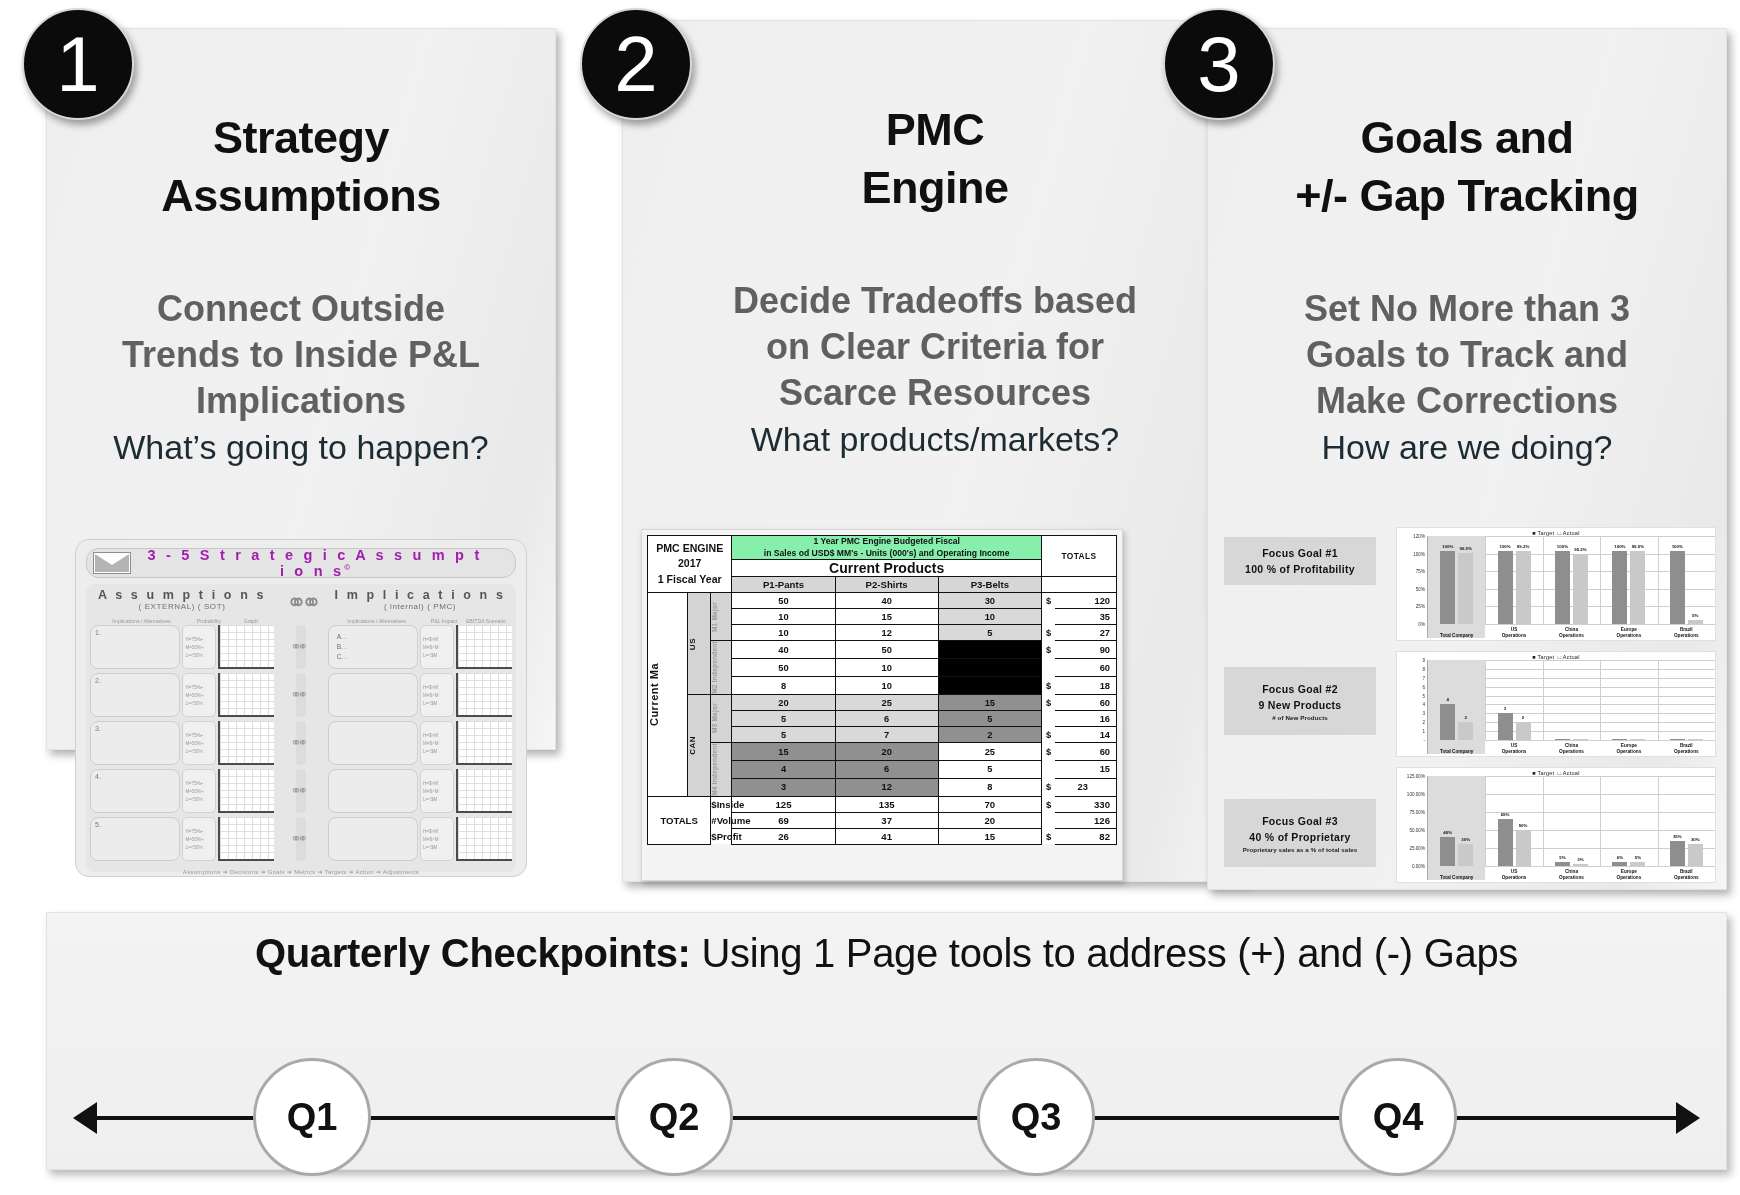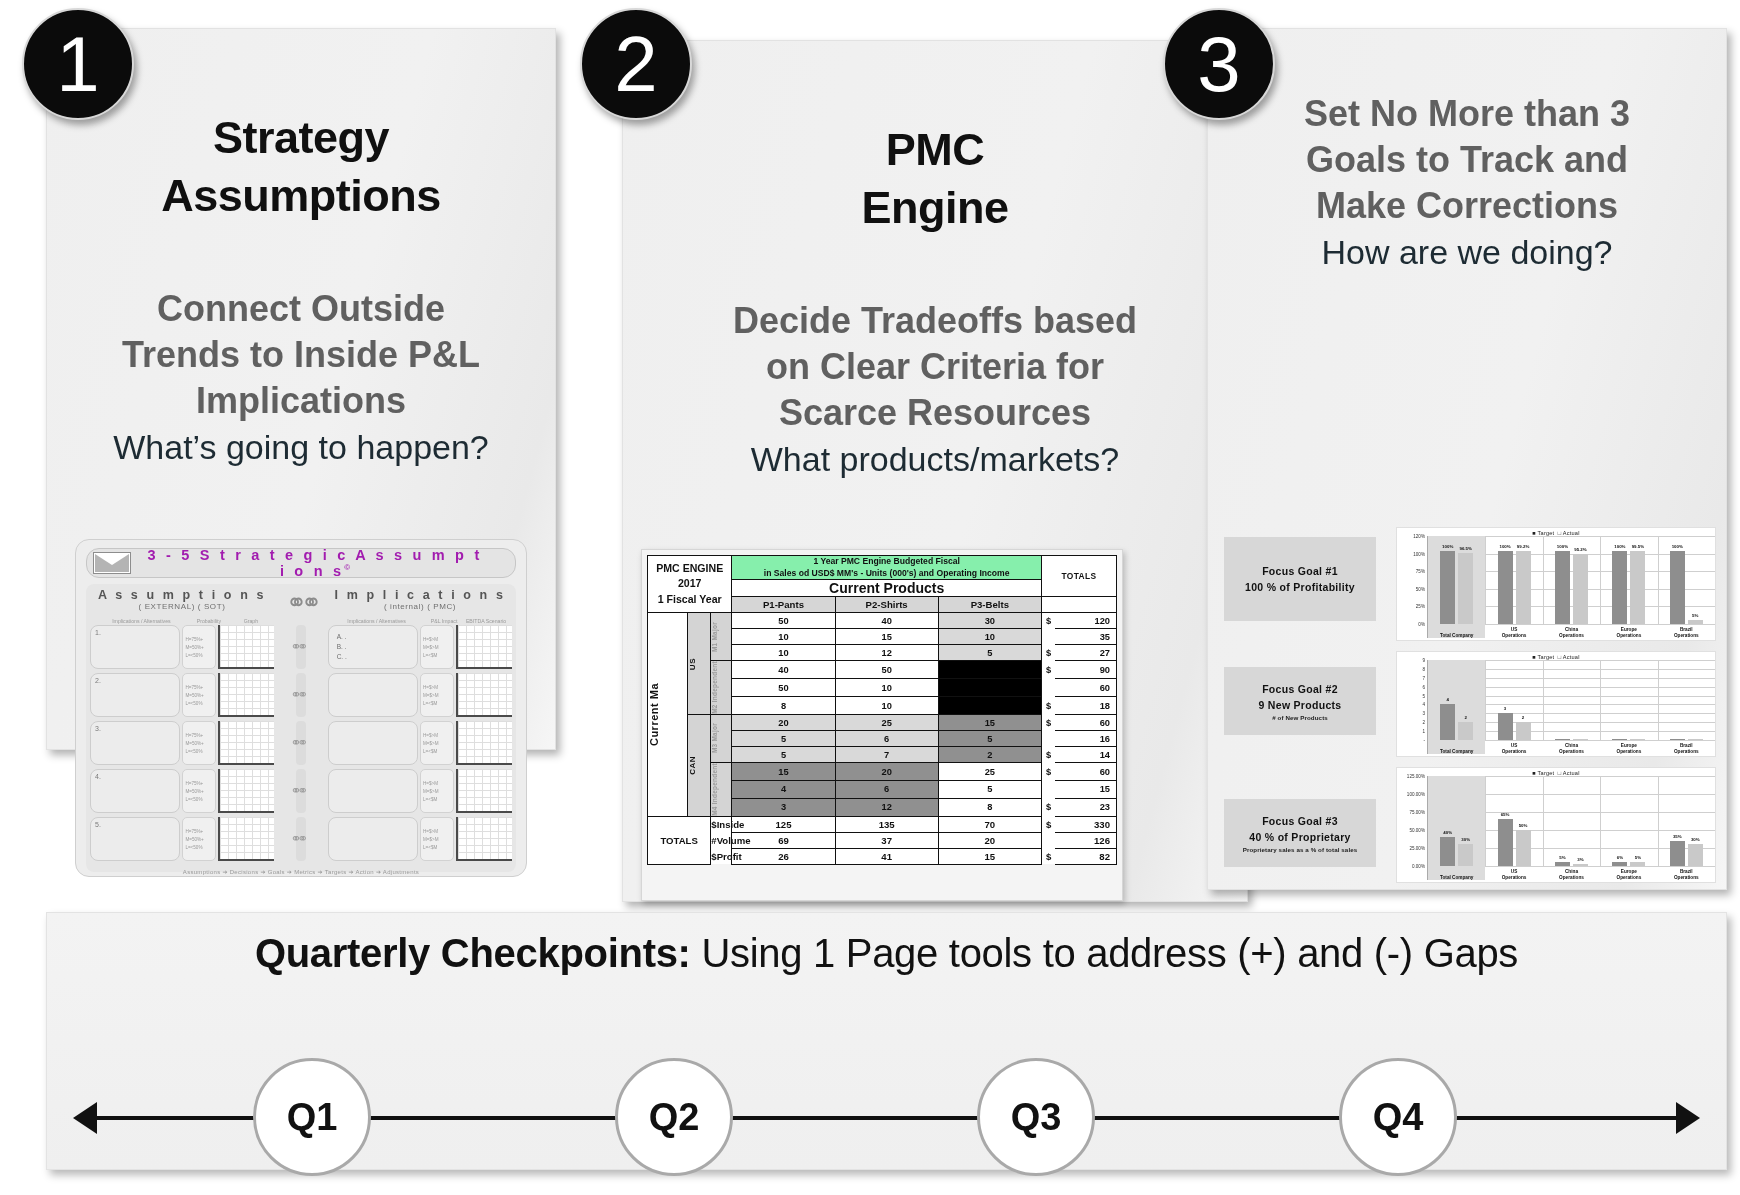--- a/index.html
+++ b/index.html
@@ -13,21 +13,21 @@
   .stage { position: relative; width: 1740px; height: 1195px; background:#fff; }
 
   
   .card {
     position: absolute;
     background: linear-gradient(105deg,#efefef 0%,#f1f1f1 55%,#e9e9e9 86%,#f6f6f6 100%);
     box-shadow: 4px 5px 8px rgba(0,0,0,.30);
     border: 1px solid #e2e2e2;
   }
   #card1 { left: 46px;  top: 28px; width: 510px; height: 722px; }
-  #card2 { left: 622px; top: 40px; width: 626px; height: 862px; }
+  #card2 { left: 622px; top: 20px; width: 626px; height: 862px; }
   #card3 { left: 1207px;top: 28px; width: 520px; height: 862px; }
 
   .badge {
     position: absolute;
     width: 112px; height: 112px;
     border-radius: 50%;
     background: #0b0b0b;
     color: #fff;
     display: flex; align-items: center; justify-content: center;
     font-size: 78px; font-weight: 400; line-height: 1;
@@ -173,21 +173,21 @@
 
   
   #art3 { position:absolute; top: 498px; left: 16px; width: 492px; height: 356px; }
   .goalbox {
     position:absolute; left:0; width: 152px; background:#d7d7d7;
     display:flex; flex-direction:column; align-items:center; justify-content:center;
     text-align:center; padding: 6px 4px;
   }
   .goalbox .g1 { font-size: 10.5px; font-weight:bold; color:#111; letter-spacing:.3px; line-height:1.55;}
   .goalbox .g2 { font-size: 6.2px; font-weight:bold; color:#222; letter-spacing:.1px; margin-top:1px;}
-  #goal1 { top: 10px; height: 84px; }
+  #goal1 { top: 10px; height: 48px; }
   #goal2 { top: 140px; height: 68px; }
   #goal3 { top: 272px; height: 68px; }
 
   .chartbox { position:absolute; left:172px; width: 320px; background:#fff; border:1px solid #e0e0e0;}
   #chart1 { top: 0px;   height: 114px; }
   #chart2 { top: 124px; height: 106px; }
   #chart3 { top: 240px; height: 116px; }
   .clegend { text-align:center; font-size:5.6px; color:#222; padding-top:2px; letter-spacing:.2px;}
   .clegend b { font-weight:normal; }
   .cpanel { position:relative; display:flex; height: calc(100% - 10px); }
@@ -542,21 +542,21 @@
               <td class="c-md">6</td>
               <td class="c-white">5</td>
               <td class="c-white sepnone" style="border-right:none"></td>
               <td class="c-white" style="border-left:none;text-align:right;padding-right:6px">15</td>
             </tr>
             <tr>
               <td class="c-md">3</td>
               <td class="c-md">12</td>
               <td class="c-white">8</td>
               <td class="c-white sepnone" style="border-right:none">$</td>
-              <td class="c-white" style="border-left:none;text-align:right;padding-right:6px">23</td>
+              <td class="c-white" style="border-left:none;text-align:center;padding-right:6px">23</td>
             </tr>
             <tr class="totrow">
               <td rowspan="3" colspan="2" class="c-white">TOTALS</td>
               <td class="c-white trlabel">$Inside</td>
               <td class="c-white">125</td>
               <td class="c-white">135</td>
               <td class="c-white">70</td>
               <td class="c-white sepnone" style="border-right:none">$</td>
               <td class="c-white" style="border-left:none;text-align:right;padding-right:6px">330</td>
             </tr>
@@ -576,20 +576,22 @@
               <td class="c-white sepnone" style="border-right:none">$</td>
               <td class="c-white" style="border-left:none;text-align:right;padding-right:6px">82</td>
             </tr>
           </tbody>
       </table>
     </div>
   </div>
   <div class="badge" id="badge2">2</div>
 
   <div class="card" id="card3">
+    <div class="card-title">Goals and
++/- Gap Tracking</div>
     <div class="card-sub">Set No More than 3
 Goals  to Track and
 Make Corrections</div>
     <div class="card-q">How are we doing?</div>
 
     <div id="art3">
       <div class="goalbox" id="goal1">
         <div class="g1">Focus Goal #1</div>
         <div class="g1">100 % of Profitability</div>
       </div>

